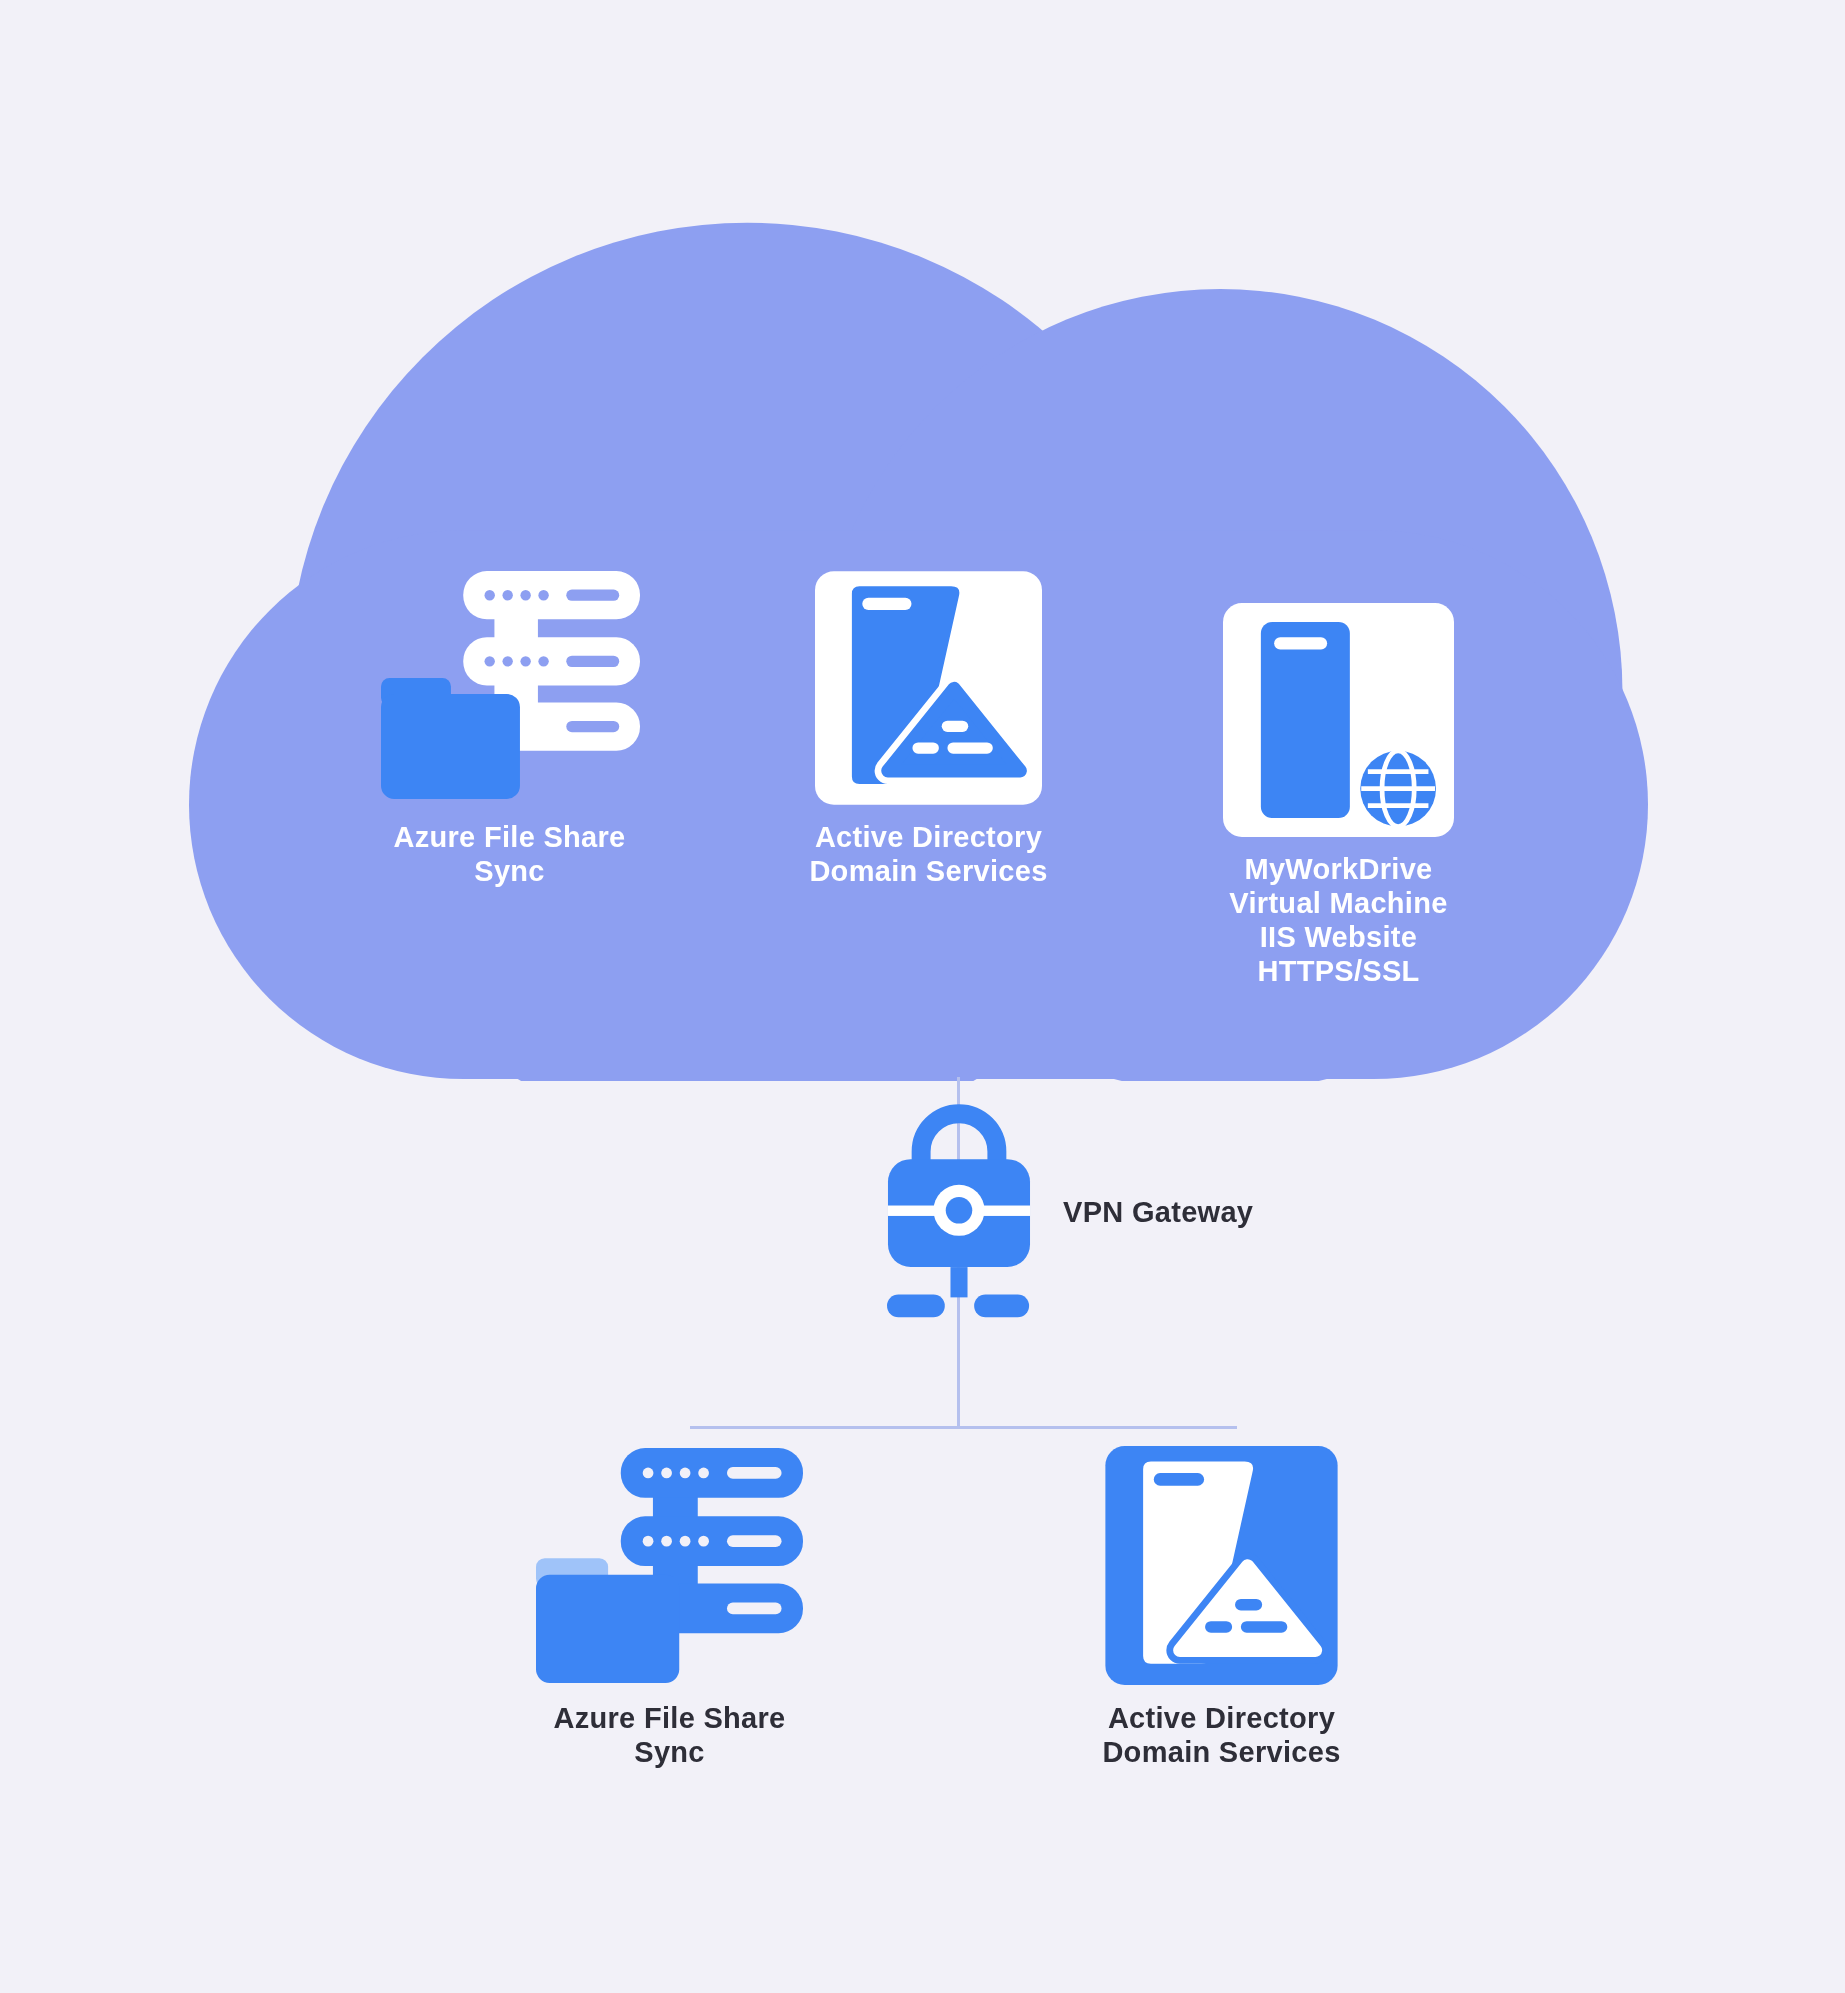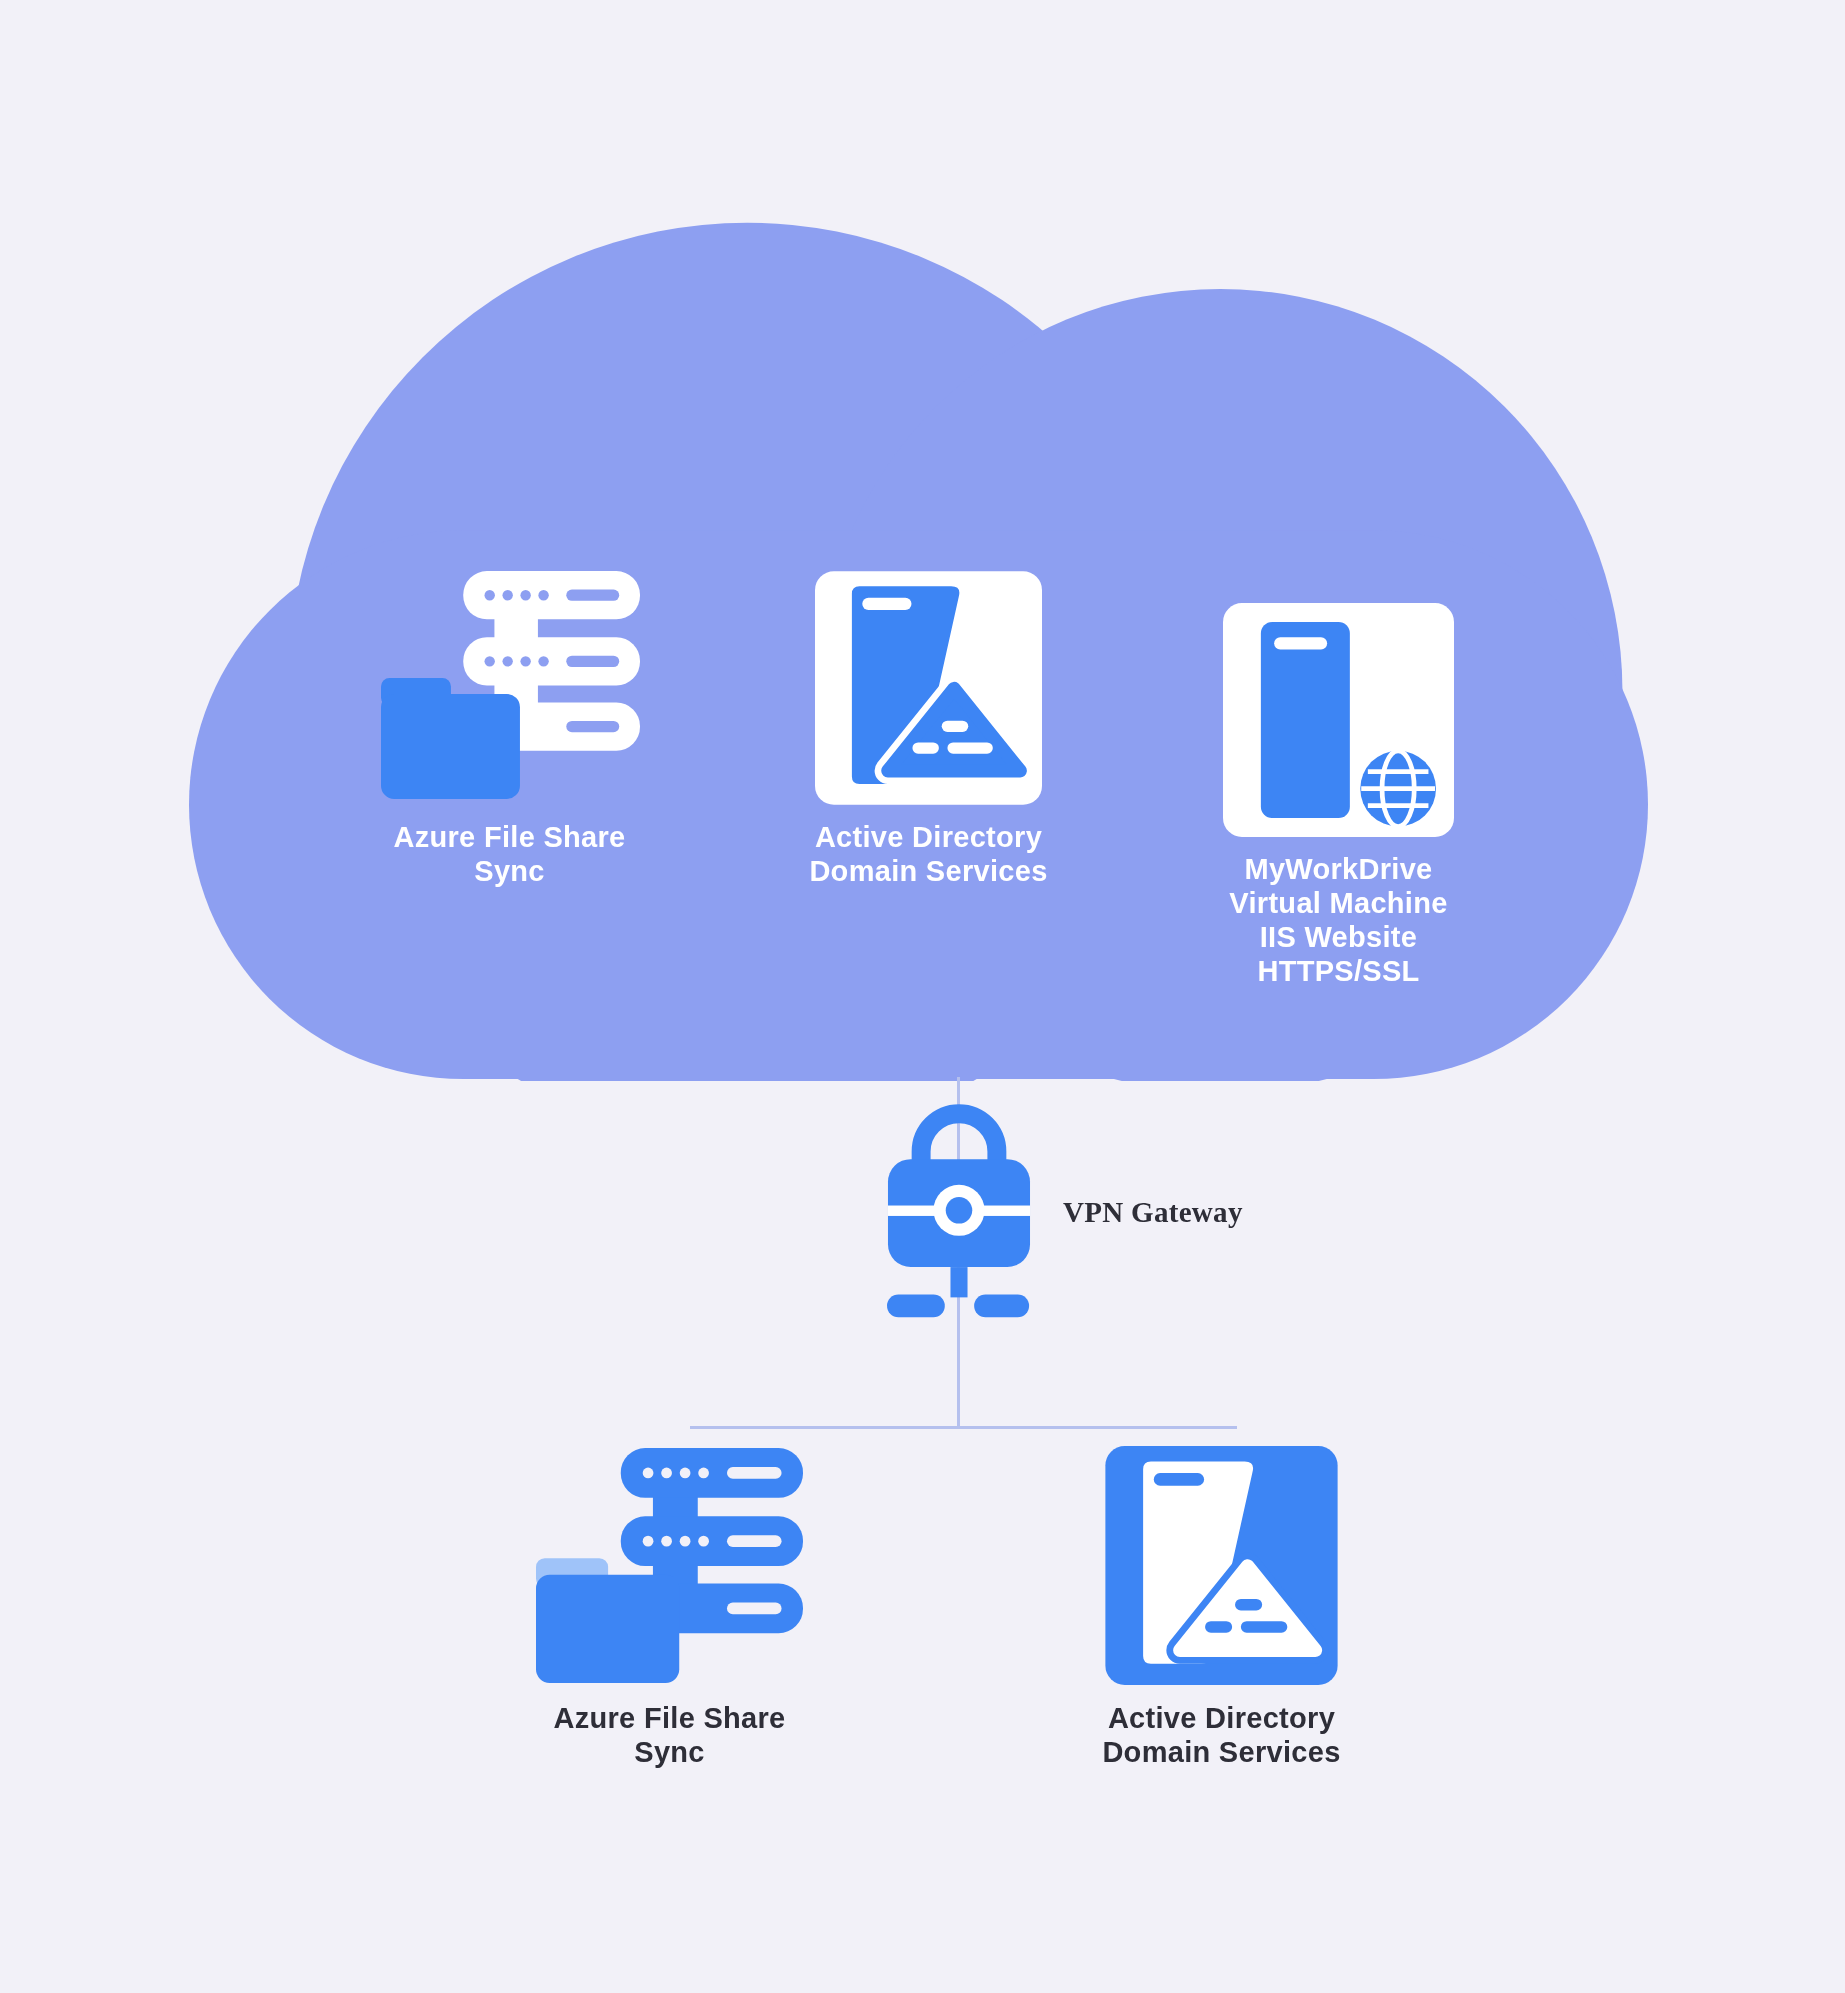--- a/index.html
+++ b/index.html
@@ -13,21 +13,21 @@
   .abs { position:absolute; }
   .node { position:absolute; }
   .label {
     position:absolute;
     font-weight:700; font-size:29px; line-height:34px;
     text-align:center; white-space:pre-line; letter-spacing:0.3px;
     width:303px;
   }
   .label-light { color:var(--text_light,#ffffff); }
   .label-dark  { color:var(--text_dark,#2e2e38); }
-  .label-left  { text-align:left;font-family:Liberation Serif, serif; }
+  .label-left  { text-align:left; }
   .line { background:var(--line,#b5c0ee); }
 
   .f-cloud { fill:var(--cloud,#8d9ff1); }
   .f-blue  { fill:var(--blue,#3d85f4); }
   .f-white { fill:#ffffff; }
   .f-bg    { fill:var(--bg,#f2f1f8); }
   .f-tab   { fill:var(--folder_tab,#9fc3f9); }
   .s-blue  { stroke:var(--blue,#3d85f4); }
   .s-white { stroke:#ffffff; }
 </style>

